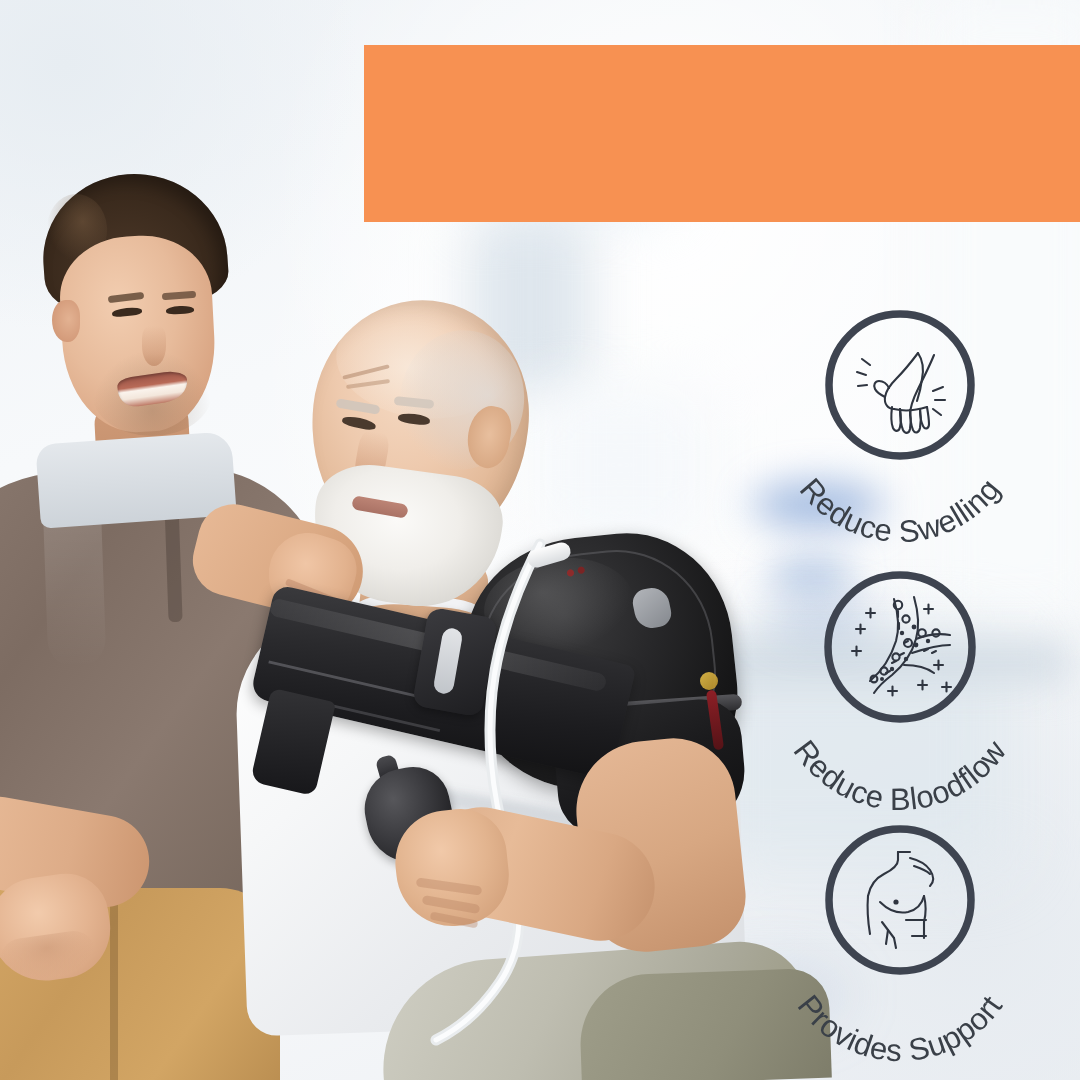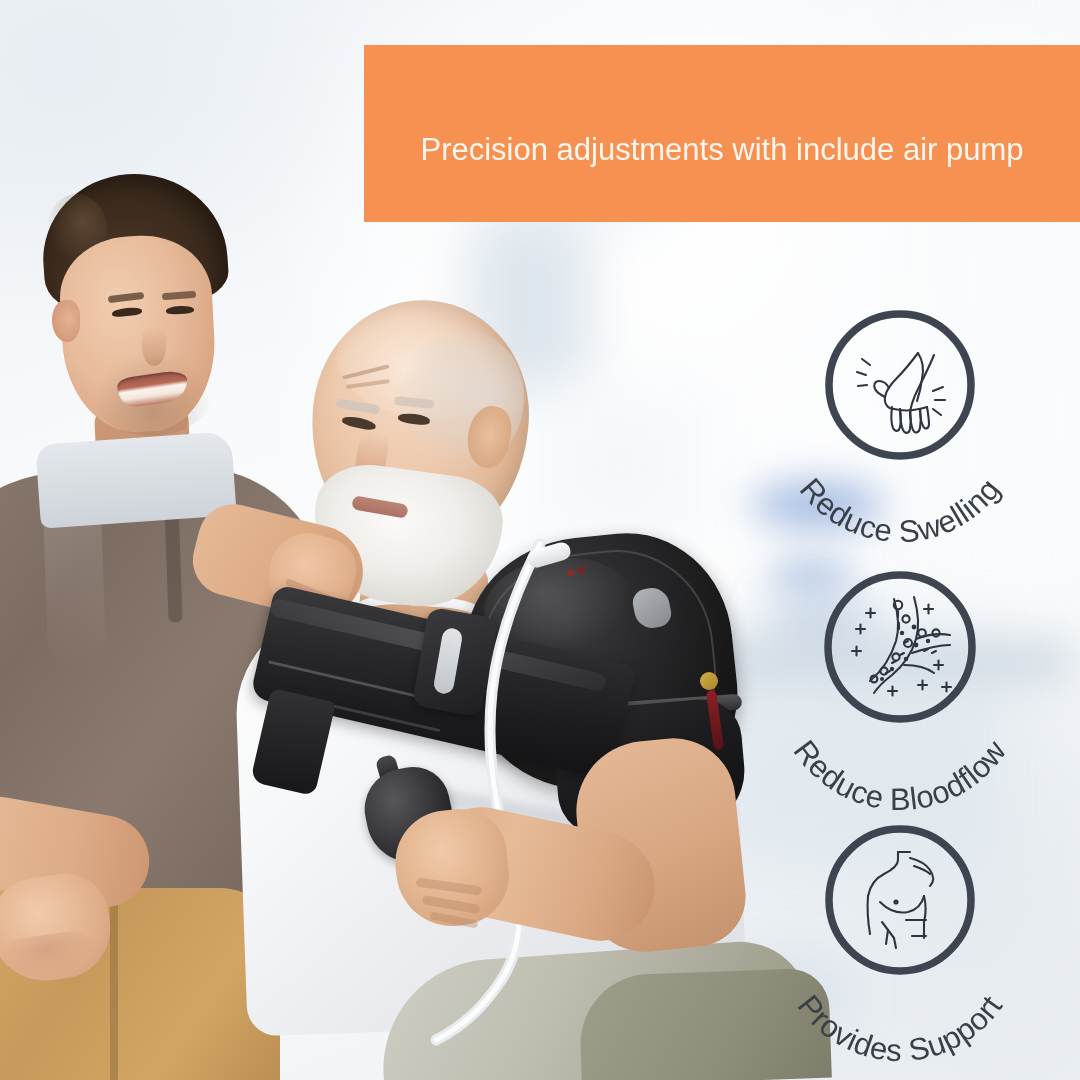--- a/index.html
+++ b/index.html
@@ -546,21 +546,20 @@
   <div class="patient" style="z-index:20;">
     <div class="pa-arm-up"></div>
     <div class="pa-forearm"></div>
     <div class="pa-hand"></div>
     <div class="pa-knuckle pa-k1"></div>
     <div class="pa-knuckle pa-k2"></div>
     <div class="pa-knuckle pa-k3"></div>
   </div>
 
   <div class="banner">
-    <div class="banner-sub">Precision adjustments with include air pump</div>
   </div>
 
   <div class="badge" id="badge-1">
     <svg width="280" height="220" viewBox="0 0 280 220">
       <defs>
         <path id="arc1" d="M 16 118 A 124 124 0 0 0 264 118"></path>
       </defs>
       <circle class="ring" cx="140" cy="85" r="71"></circle>
       <g class="ico" transform="translate(140,85)">
 

